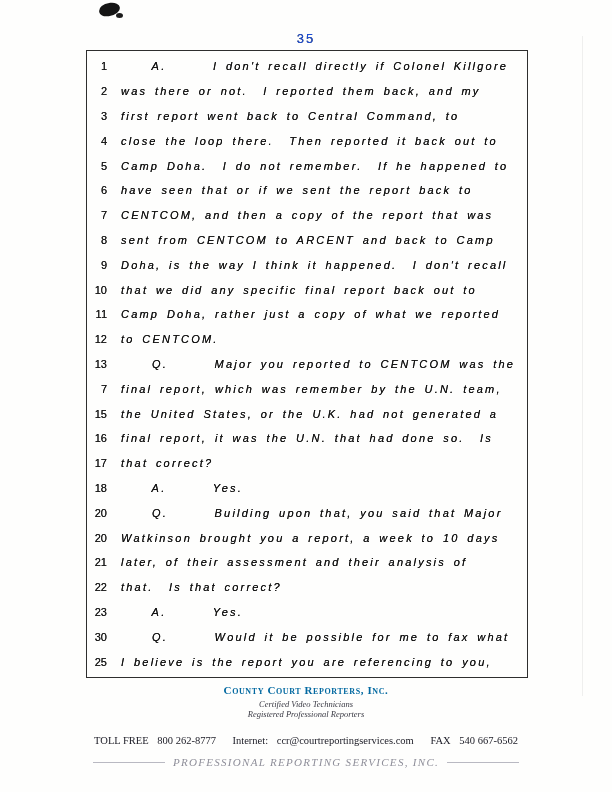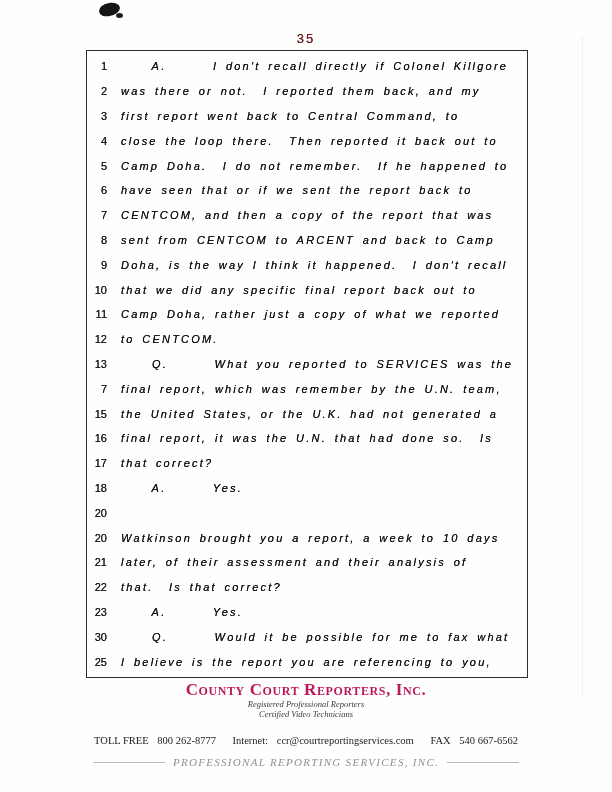--- a/index.html
+++ b/index.html
@@ -41,21 +41,21 @@
     background: rgba(40,40,40,0.07);
   }
 
   .page-number {
     position: absolute;
     top: 31px; left: 0;
     width: 612px;
     text-align: center;
     font-size: 13px;
     letter-spacing: 2px;
-    color: #7f1d1d;
+    color: #1d4ed8;
     text-shadow: 0 0 0.3px #222;
   }
 
   .transcript-box {
     position: absolute;
     left: 86px; top: 50px;
     width: 442px; height: 628px;
     border: 1.4px solid #2e2e2e;
     box-sizing: border-box;
     padding-top: 3px;
@@ -90,24 +90,24 @@
     position: absolute;
     top: 681px; left: 0;
     width: 612px;
     text-align: center;
     font-family: "Liberation Serif", serif;
     color: #1b1b1b;
   }
   .company {
     font-variant: small-caps;
     font-weight: bold;
-    font-size: 17px;
+    font-size: 11px;
     letter-spacing: 0.6px;
     line-height: 18px;
-    color: #be185d;
+    color: #0369a1;
   }
   .tagline {
     font-style: italic;
     font-size: 8.5px;
     line-height: 10px;
     color: #3a3a44;
   }
   .contact-line {
     margin-top: 15px;
     font-size: 10.5px;
@@ -195,21 +195,21 @@
         <div class="line-row">
           <span class="line-num">11</span>
           <span class="line-text">Camp Doha, rather just a copy of what we reported</span>
         </div>
         <div class="line-row">
           <span class="line-num">12</span>
           <span class="line-text">to CENTCOM.</span>
         </div>
         <div class="line-row">
           <span class="line-num">13</span>
-          <span class="line-text">    Q.      What you reported to SERVICES was the</span>
+          <span class="line-text">    Q.      Major you reported to CENTCOM was the</span>
         </div>
         <div class="line-row">
           <span class="line-num">7</span>
           <span class="line-text">final report, which was remember by the U.N. team,</span>
         </div>
         <div class="line-row">
           <span class="line-num">15</span>
           <span class="line-text">the United States, or the U.K. had not generated a</span>
         </div>
         <div class="line-row">
@@ -219,20 +219,21 @@
         <div class="line-row">
           <span class="line-num">17</span>
           <span class="line-text">that correct?</span>
         </div>
         <div class="line-row">
           <span class="line-num">18</span>
           <span class="line-text">    A.      Yes.</span>
         </div>
         <div class="line-row">
           <span class="line-num">20</span>
+          <span class="line-text">    Q.      Building upon that, you said that Major</span>
         </div>
         <div class="line-row">
           <span class="line-num">20</span>
           <span class="line-text">Watkinson brought you a report, a week to 10 days</span>
         </div>
         <div class="line-row">
           <span class="line-num">21</span>
           <span class="line-text">later, of their assessment and their analysis of</span>
         </div>
         <div class="line-row">
@@ -249,22 +250,22 @@
         </div>
         <div class="line-row">
           <span class="line-num">25</span>
           <span class="line-text">I believe is the report you are referencing to you,</span>
         </div>
       </div>
   </div>
 
   <div class="footer">
     <div class="company">County Court Reporters, Inc.</div>
+    <div class="tagline">Certified Video Technicians</div>
     <div class="tagline">Registered Professional Reporters</div>
-    <div class="tagline">Certified Video Technicians</div>
     <div class="contact-line">
       <span class="lbl">TOLL FREE</span>
       <span class="val">800 262-8777</span>
       <span class="lbl">Internet:</span>
       <span class="val">ccr@courtreportingservices.com</span>
       <span class="lbl">FAX</span>
       <span class="val">540 667-6562</span>
     </div>
     <div class="services-line">
       <span class="services-text">PROFESSIONAL REPORTING SERVICES, INC.</span>

